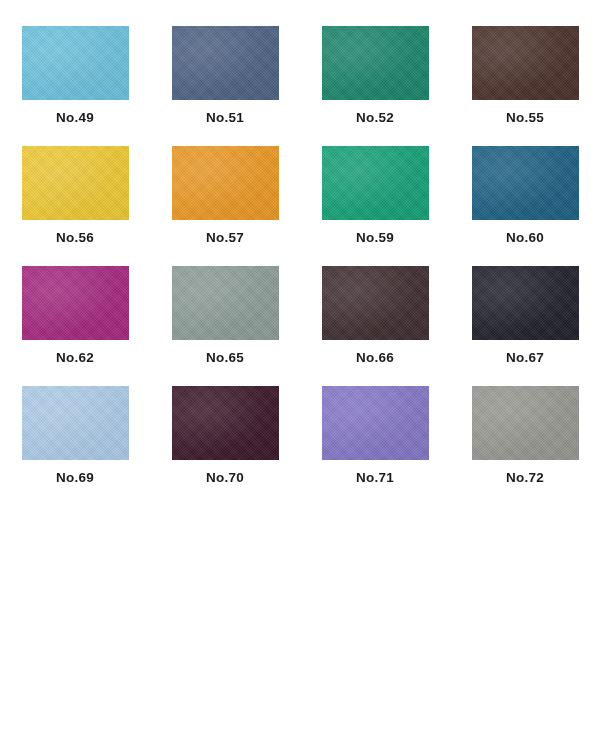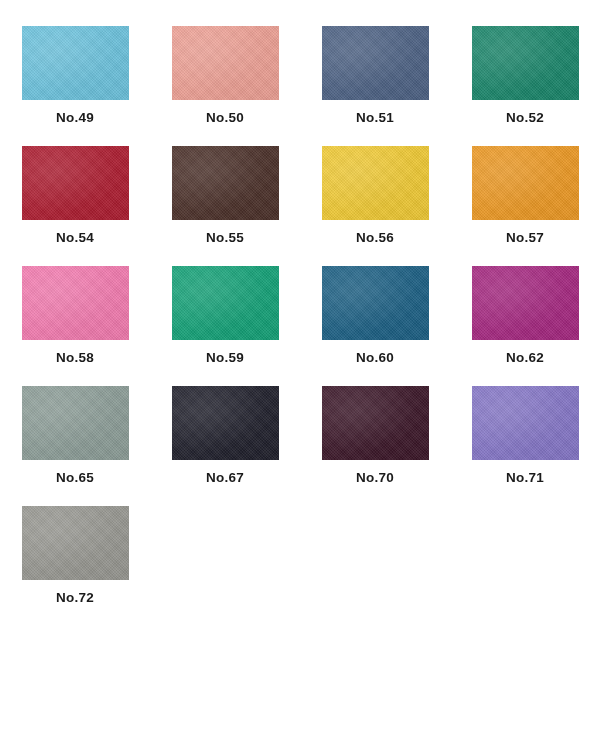--- a/index.html
+++ b/index.html
@@ -86,70 +86,66 @@
 </style>
 </head>
 <body style="background: rgb(255, 255, 255);">
 
 <main id="swatch-grid">
     <div class="swatch-cell">
       <div class="swatch-chip" title="No.49" style="background-color: rgb(108, 196, 223);"></div>
       <div class="swatch-label">No.49</div>
     </div>
     <div class="swatch-cell">
-      <div class="swatch-chip" title="No.50" style="background-color: rgb(239, 161, 149);"></div>
-      <div class="swatch-label">No.50</div>
-    </div>
-    <div class="swatch-cell">
       <div class="swatch-chip" title="No.51" style="background-color: rgb(76, 97, 132);"></div>
       <div class="swatch-label">No.51</div>
     </div>
     <div class="swatch-cell">
       <div class="swatch-chip" title="No.52" style="background-color: rgb(24, 134, 106);"></div>
       <div class="swatch-label">No.52</div>
-    </div>
-    <div class="swatch-cell">
-      <div class="swatch-chip" title="No.54" style="background-color: rgb(174, 27, 47);"></div>
-      <div class="swatch-label">No.54</div>
     </div>
     <div class="swatch-cell">
       <div class="swatch-chip" title="No.55" style="background-color: rgb(74, 47, 40);"></div>
       <div class="swatch-label">No.55</div>
     </div>
     <div class="swatch-cell">
       <div class="swatch-chip" title="No.56" style="background-color: rgb(242, 203, 51);"></div>
       <div class="swatch-label">No.56</div>
     </div>
     <div class="swatch-cell">
       <div class="swatch-chip" title="No.57" style="background-color: rgb(238, 153, 34);"></div>
       <div class="swatch-label">No.57</div>
-    </div>
-    <div class="swatch-cell">
-      <div class="swatch-chip" title="No.58" style="background-color: rgb(245, 123, 176);"></div>
-      <div class="swatch-label">No.58</div>
     </div>
     <div class="swatch-cell">
       <div class="swatch-chip" title="No.59" style="background-color: rgb(18, 162, 119);"></div>
       <div class="swatch-label">No.59</div>
     </div>
     <div class="swatch-cell">
       <div class="swatch-chip" title="No.60" style="background-color: rgb(26, 95, 132);"></div>
       <div class="swatch-label">No.60</div>
     </div>
     <div class="swatch-cell">
       <div class="swatch-chip" title="No.62" style="background-color: rgb(166, 38, 128);"></div>
       <div class="swatch-label">No.62</div>
     </div>
     <div class="swatch-cell">
       <div class="swatch-chip" title="No.65" style="background-color: rgb(141, 158, 152);"></div>
       <div class="swatch-label">No.65</div>
     </div>
     <div class="swatch-cell">
+      <div class="swatch-chip" title="No.66" style="background-color: rgb(62, 43, 46);"></div>
+      <div class="swatch-label">No.66</div>
+    </div>
+    <div class="swatch-cell">
       <div class="swatch-chip" title="No.67" style="background-color: rgb(30, 30, 42);"></div>
       <div class="swatch-label">No.67</div>
+    </div>
+    <div class="swatch-cell">
+      <div class="swatch-chip" title="No.69" style="background-color: rgb(174, 205, 234);"></div>
+      <div class="swatch-label">No.69</div>
     </div>
     <div class="swatch-cell">
       <div class="swatch-chip" title="No.70" style="background-color: rgb(58, 21, 39);"></div>
       <div class="swatch-label">No.70</div>
     </div>
     <div class="swatch-cell">
       <div class="swatch-chip" title="No.71" style="background-color: rgb(133, 118, 200);"></div>
       <div class="swatch-label">No.71</div>
     </div>
     <div class="swatch-cell">

